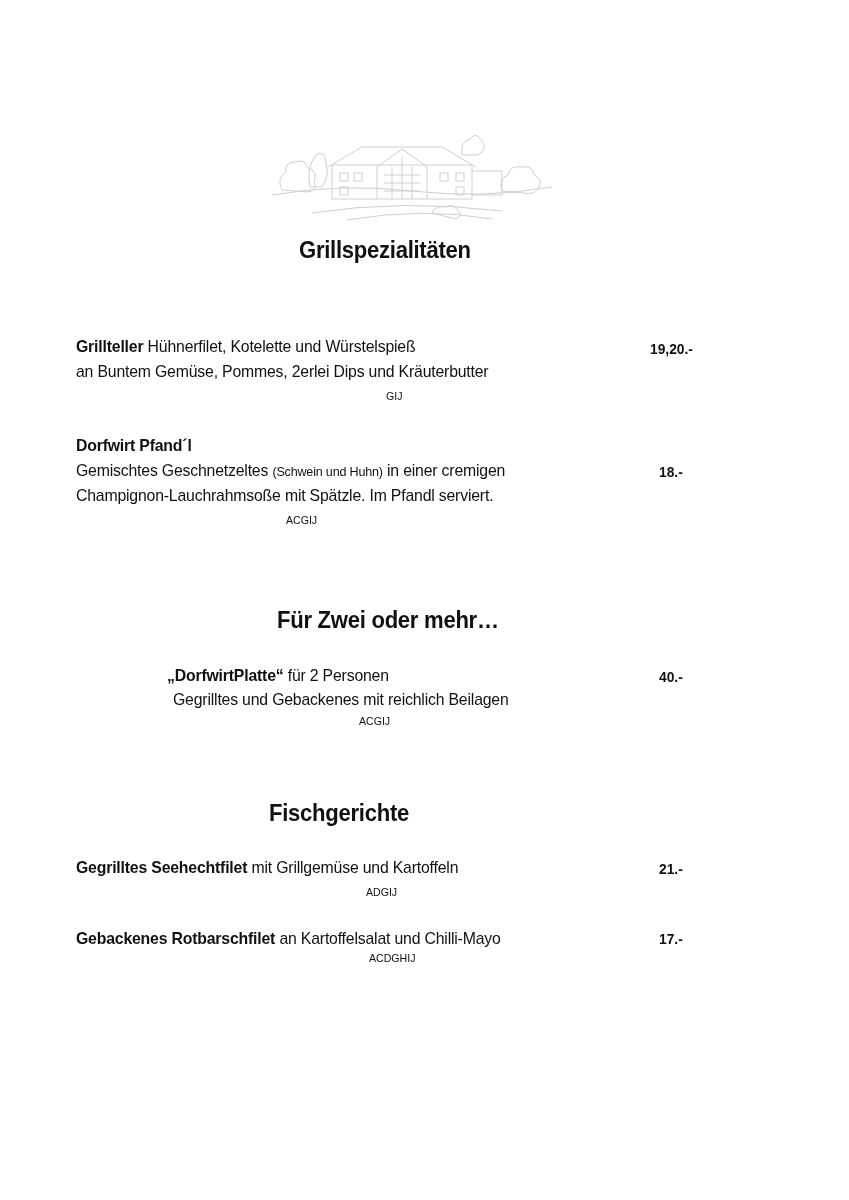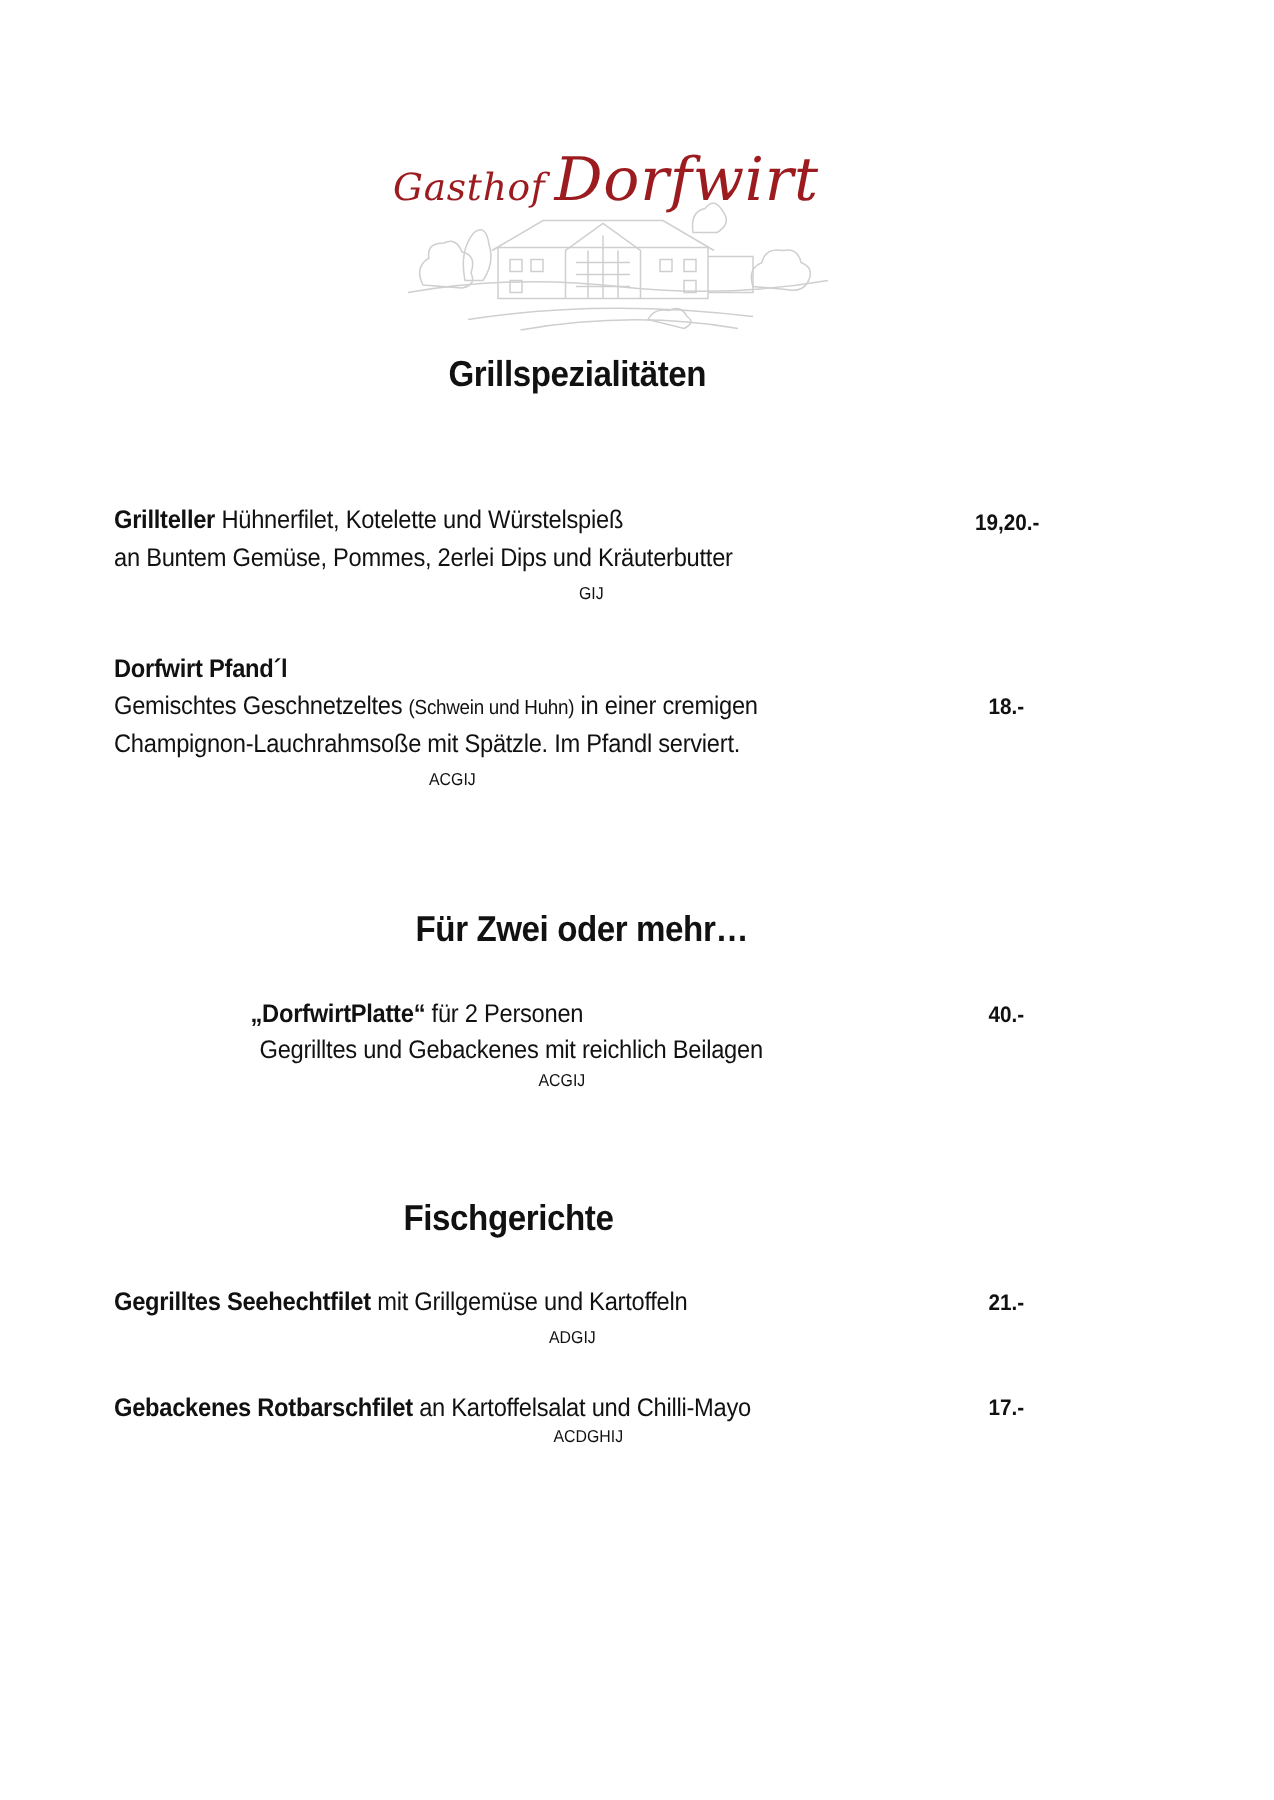--- a/index.html
+++ b/index.html
@@ -98,23 +98,20 @@
       <rect x="204" y="92" width="8" height="8"></rect>
 
       <path d="M220 76 L250 76 L250 100 L220 100"></path>
 
       <path d="M250 96 q-4 -12 6 -16 q2 -10 14 -8 q10 -2 12 8 q10 4 4 14 q-4 6 -14 4 z"></path>
       <path d="M210 60 q-2 -14 8 -16 q6 -8 12 2 q6 8 -4 14 z"></path>
 
       <path d="M180 118 q4 -8 14 -6 q8 -4 12 4 q6 4 -2 8 z"></path>
     </g>
   </svg>
-  <div class="logo-text">
-    <span class="small">Gasthof</span><span class="big">Dorfwirt</span>
-  </div>
 </div>
 
 <div class="abs section-title" style="left:299px; top:236px;">Grillspezialitäten</div>
 
 <div>
   <div class="abs line" style="left:76px; top:337px;">
     <b>Grillteller</b>
     <span>Hühnerfilet, Kotelette und Würstelspieß</span>
   </div>
   <div class="abs line" style="left:76px; top:362px;">an Buntem Gemüse, Pommes, 2erlei Dips und Kräuterbutter</div>

